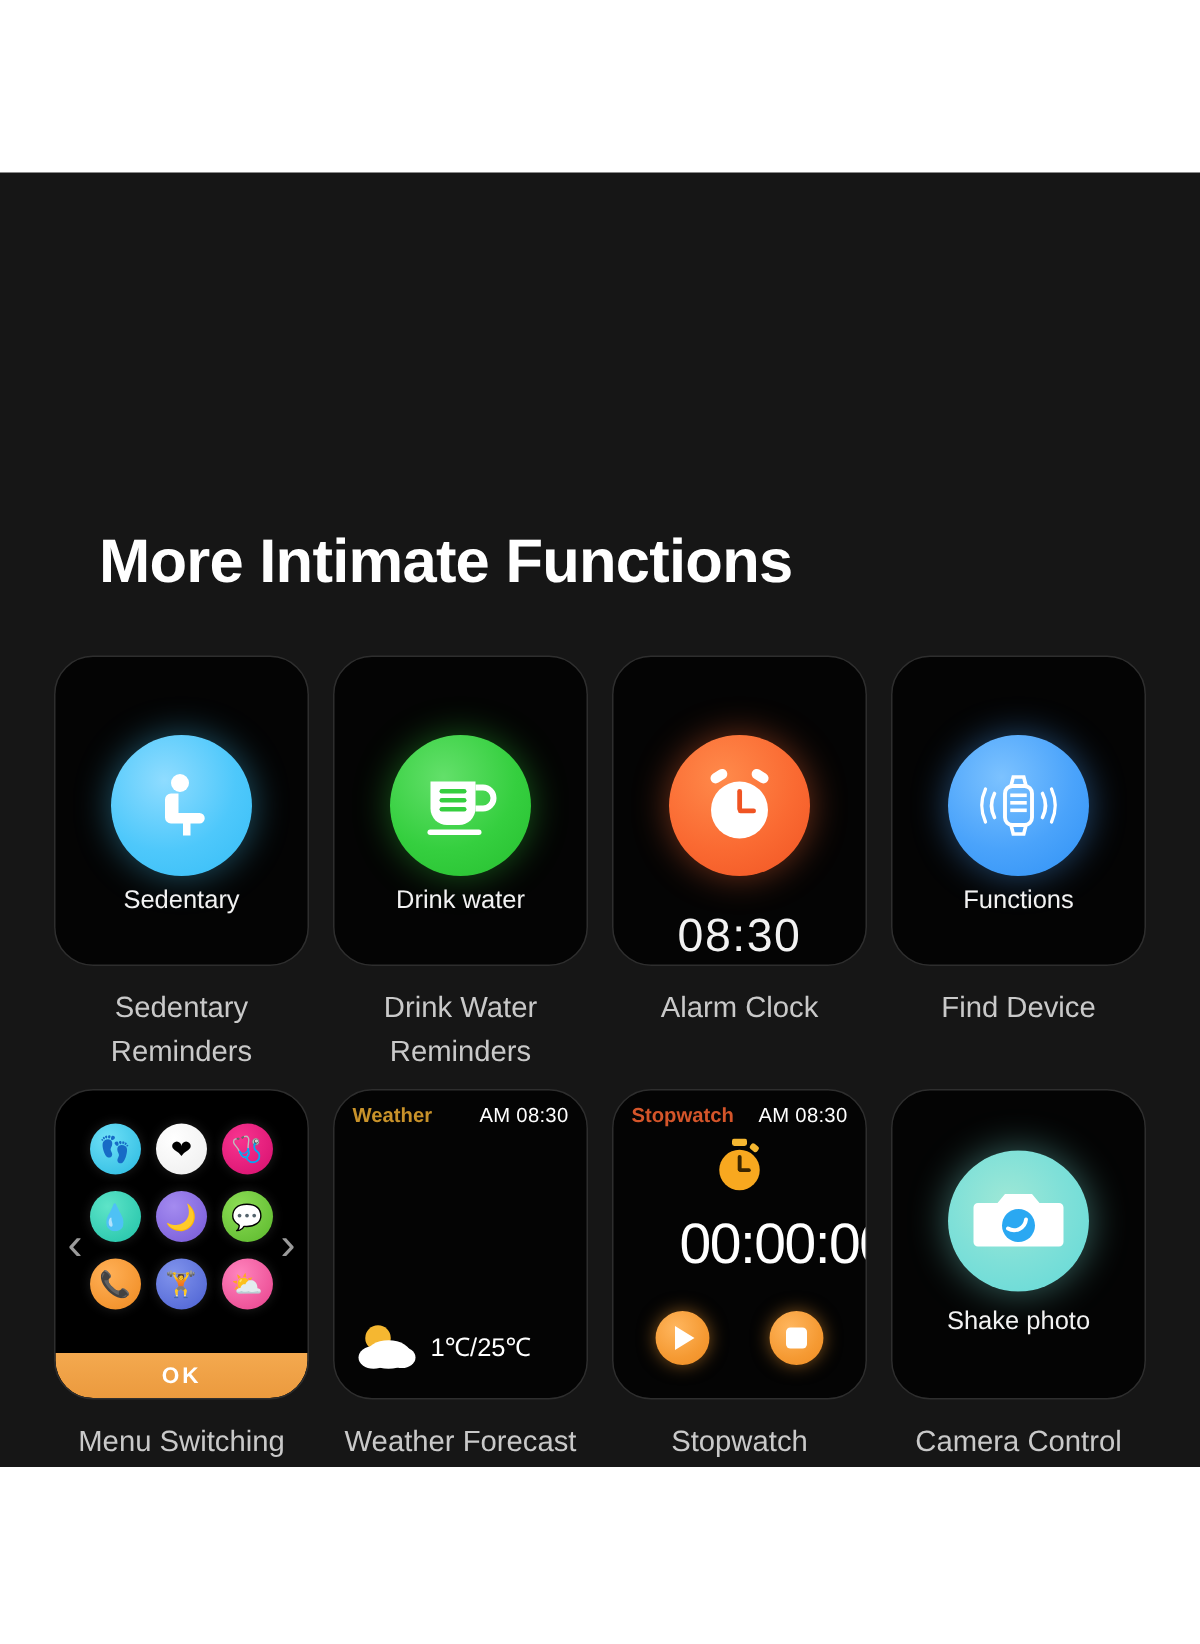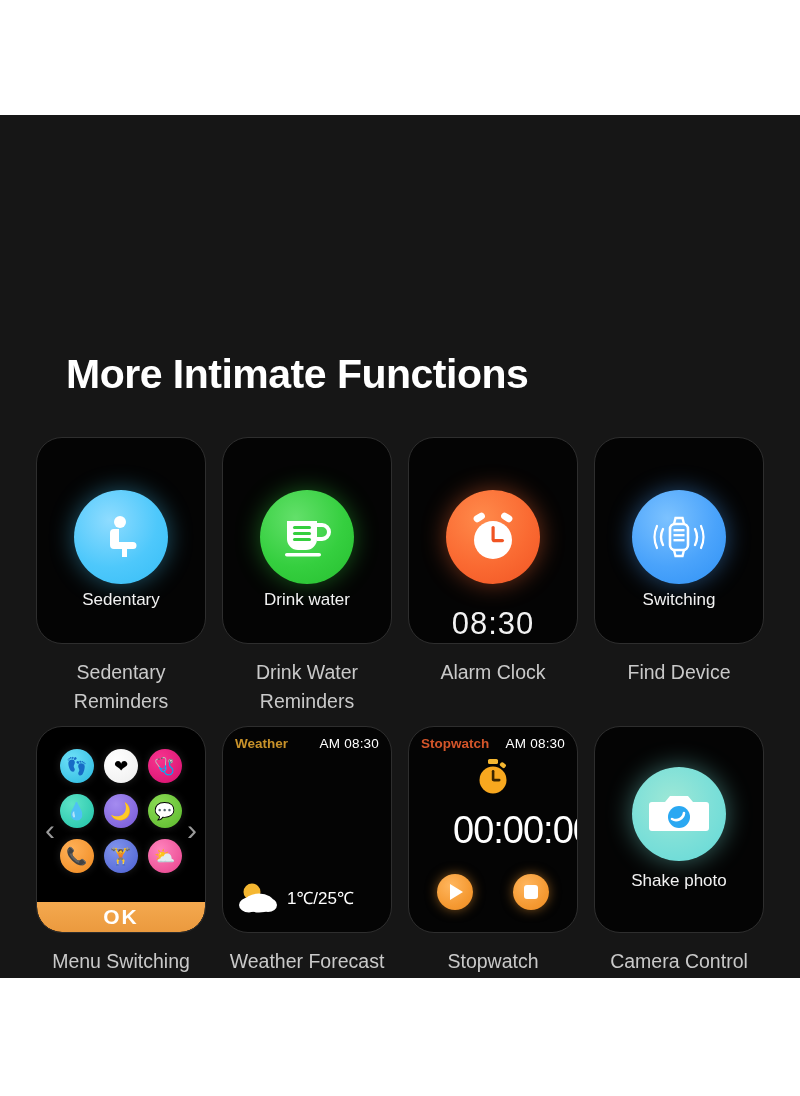--- a/index.html
+++ b/index.html
@@ -104,21 +104,21 @@
   .app {
     width:34px; height:34px; border-radius:50%;
     display:flex; align-items:center; justify-content:center;
     font-size:17px; line-height:1;
     box-shadow:0 0 8px rgba(255,255,255,.12);
   }
   .okbar {
     position:absolute; left:0; right:0; bottom:0; height:30px;
     background:linear-gradient(#f4a94f,#eb9a3e);
     display:flex; align-items:center; justify-content:center;
-    color:#fff; font-size:21px; font-weight:600; letter-spacing:2px;
+    color:#fff; font-size:15px; font-weight:600; letter-spacing:2px;
     border-bottom-left-radius:25px; border-bottom-right-radius:25px;
   }
 
   
   .w-head, .s-head {
     position:absolute; left:12px; right:12px; top:9px;
     display:flex; justify-content:space-between; align-items:flex-start;
     font-size:13.5px; font-weight:bold;
   }
   .w-title { color:#c8922a; }
@@ -232,21 +232,21 @@
               <rect x="23.5" y="24" width="11" height="2.4" fill="#fff"></rect>
               <rect x="23.5" y="29" width="11" height="2.4" fill="#fff"></rect>
               <path d="M24 14 l1.5 -6 h7 l1.5 6" fill="none" stroke="#fff" stroke-width="2.4"></path>
               <path d="M24 40 l1.5 6 h7 l1.5 -6" fill="none" stroke="#fff" stroke-width="2.4"></path>
               <path d="M13 19 q-4 8 0 16" fill="none" stroke="#fff" stroke-width="2.4" stroke-linecap="round"></path>
               <path d="M7 16 q-5 11 0 22" fill="none" stroke="#fff" stroke-width="2.2" stroke-linecap="round"></path>
               <path d="M45 19 q4 8 0 16" fill="none" stroke="#fff" stroke-width="2.4" stroke-linecap="round"></path>
               <path d="M51 16 q5 11 0 22" fill="none" stroke="#fff" stroke-width="2.2" stroke-linecap="round"></path>
             </svg>
           </div>
-          <div class="icon-label">Switching</div>
+          <div class="icon-label">Functions</div>
         </div>
         <div class="caption">Find Device</div>
       </div>
 
       <div class="cell row2">
         <div class="card menu-card">
           <div class="chev left">‹</div>
           <div class="chev right">›</div>
           <div class="appgrid">
             <div class="app" style="background:radial-gradient(circle at 35% 30%,#6fe0f7,#29b9e0)">👣</div>

